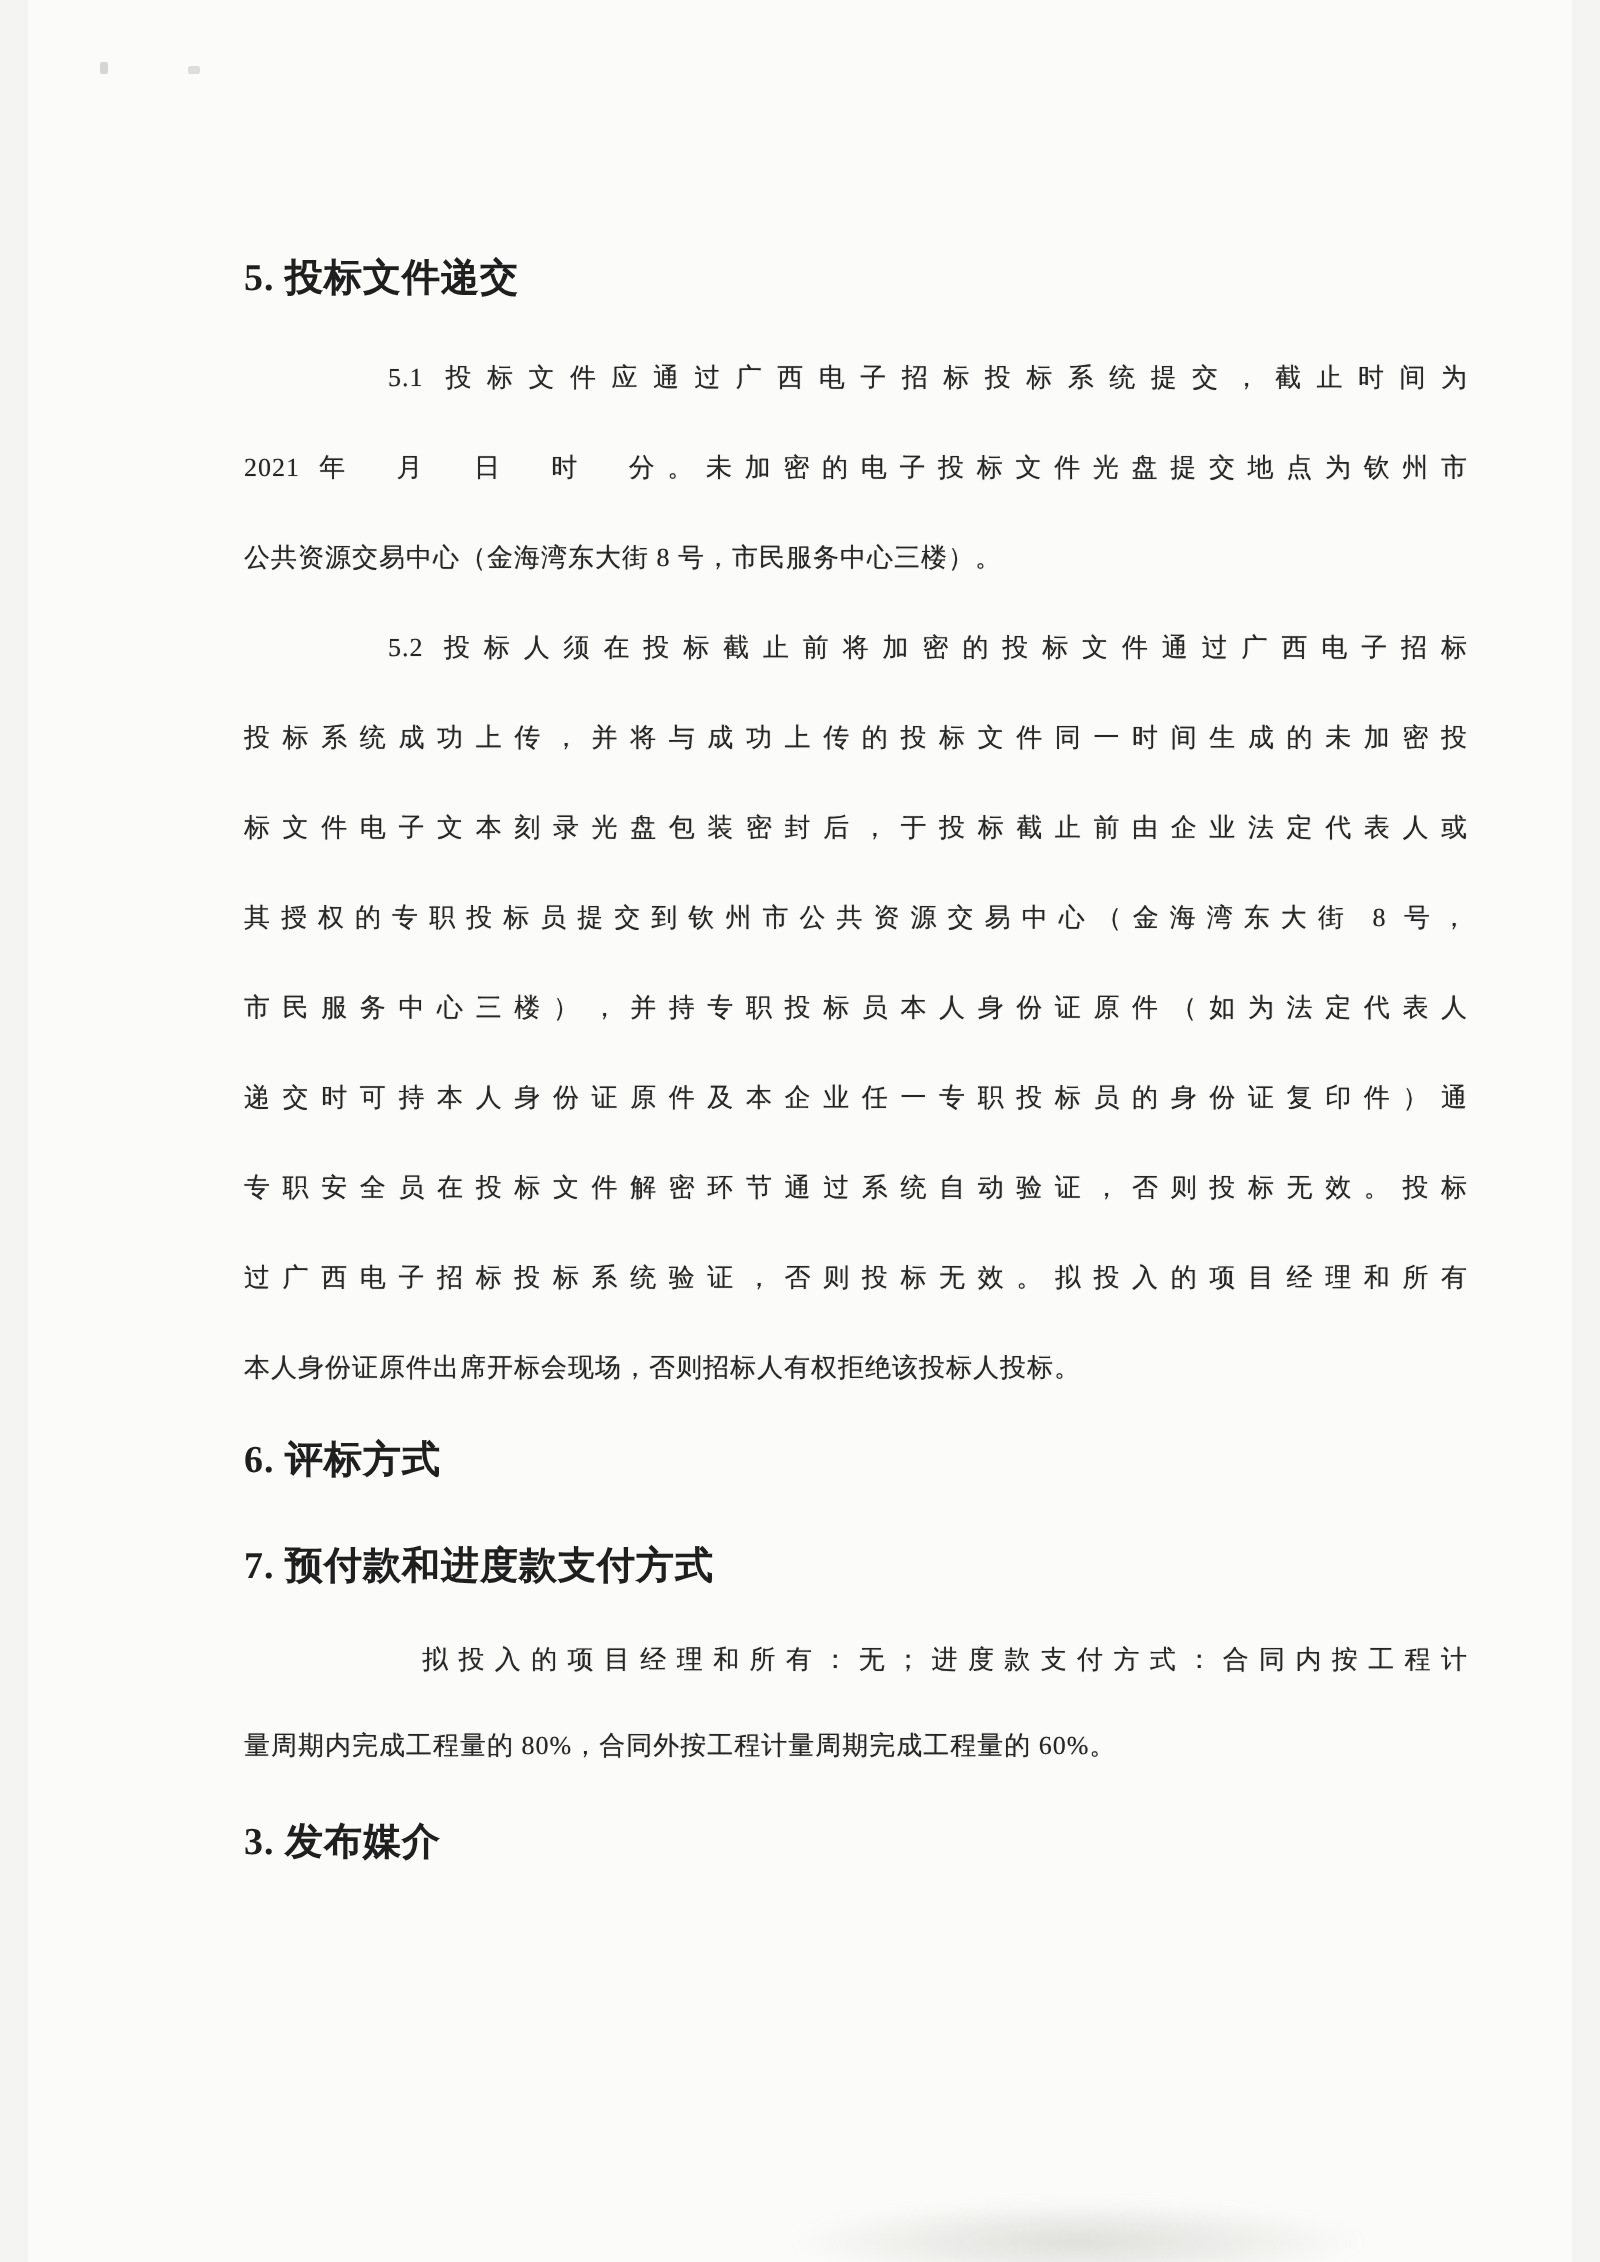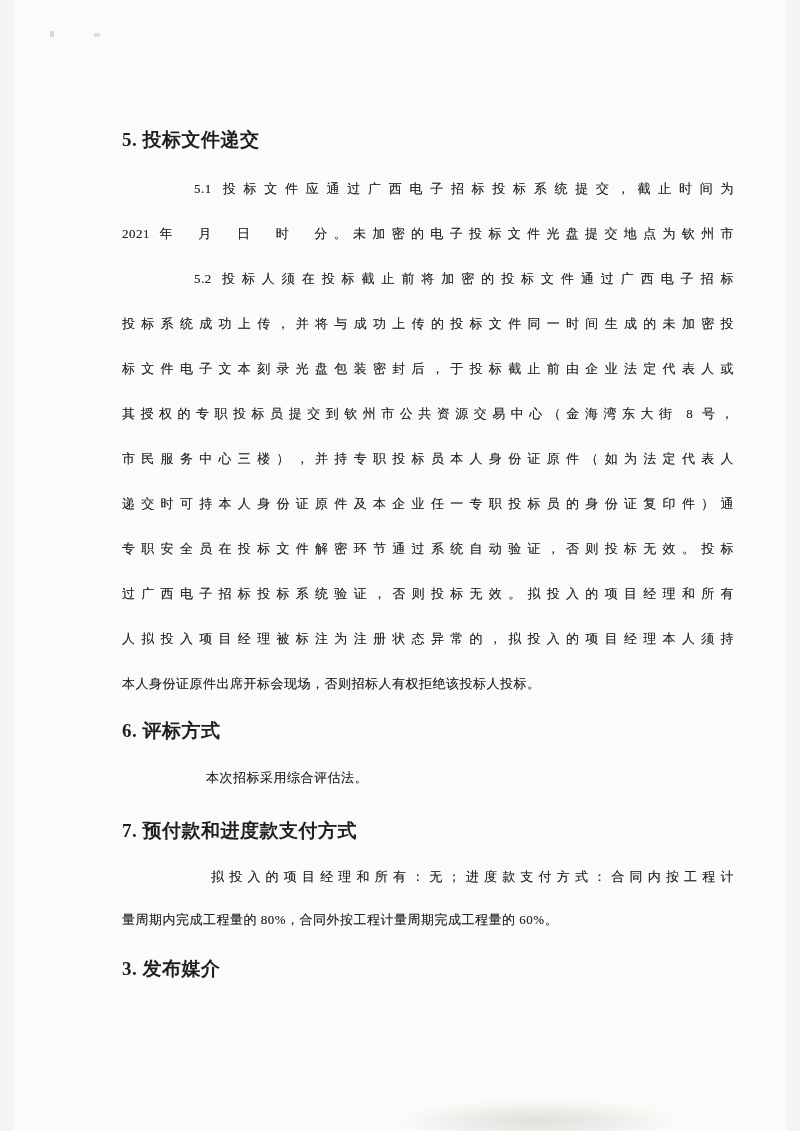--- a/index.html
+++ b/index.html
@@ -67,40 +67,37 @@
   <div class="speck speck-1"></div>
   <div class="speck speck-2"></div>
 
   <div class="content">
 
     <h2 class="sec-heading">5. 投标文件递交</h2>
 
     <div class="para mt4">
       <div class="line ind72">5.1 投标文件应通过广西电子招标投标系统提交，截止时间为</div>
       <div class="line">2021 年　月　日　时　分。未加密的电子投标文件光盘提交地点为钦州市</div>
+      <div class="line last">公共资源交易中心（金海湾东大街 8 号，市民服务中心三楼）。</div>
     </div>
 
     <div class="para">
       <div class="line ind72">5.2 投标人须在投标截止前将加密的投标文件通过广西电子招标</div>
       <div class="line">投标系统成功上传，并将与成功上传的投标文件同一时间生成的未加密投</div>
       <div class="line">标文件电子文本刻录光盘包装密封后，于投标截止前由企业法定代表人或</div>
       <div class="line">其授权的专职投标员提交到钦州市公共资源交易中心（金海湾东大街 8 号，</div>
       <div class="line">市民服务中心三楼），并持专职投标员本人身份证原件（如为法定代表人</div>
       <div class="line">递交时可持本人身份证原件及本企业任一专职投标员的身份证复印件）通</div>
       <div class="line">专职安全员在投标文件解密环节通过系统自动验证，否则投标无效。投标</div>
       <div class="line">过广西电子招标投标系统验证，否则投标无效。拟投入的项目经理和所有</div>
-      <div class="line">人拟投入项目经理被标注为注册状态异常的，拟投入的项目经理本人须持</div>
       <div class="line last">本人身份证原件出席开标会现场，否则招标人有权拒绝该投标人投标。</div>
     </div>
 
     <h2 class="sec-heading mt2">6. 评标方式</h2>
 
-    <div class="para mt2">
-      <div class="line last ind84">本次招标采用综合评估法。</div>
-    </div>
 
     <h2 class="sec-heading mt8">7. 预付款和进度款支付方式</h2>
 
     <div class="para para-tight mt2">
       <div class="line ind89">拟投入的项目经理和所有：无；进度款支付方式：合同内按工程计</div>
       <div class="line last">量周期内完成工程量的 80%，合同外按工程计量周期完成工程量的 60%。</div>
     </div>
 
     <h2 class="sec-heading mt5">3. 发布媒介</h2>
 

